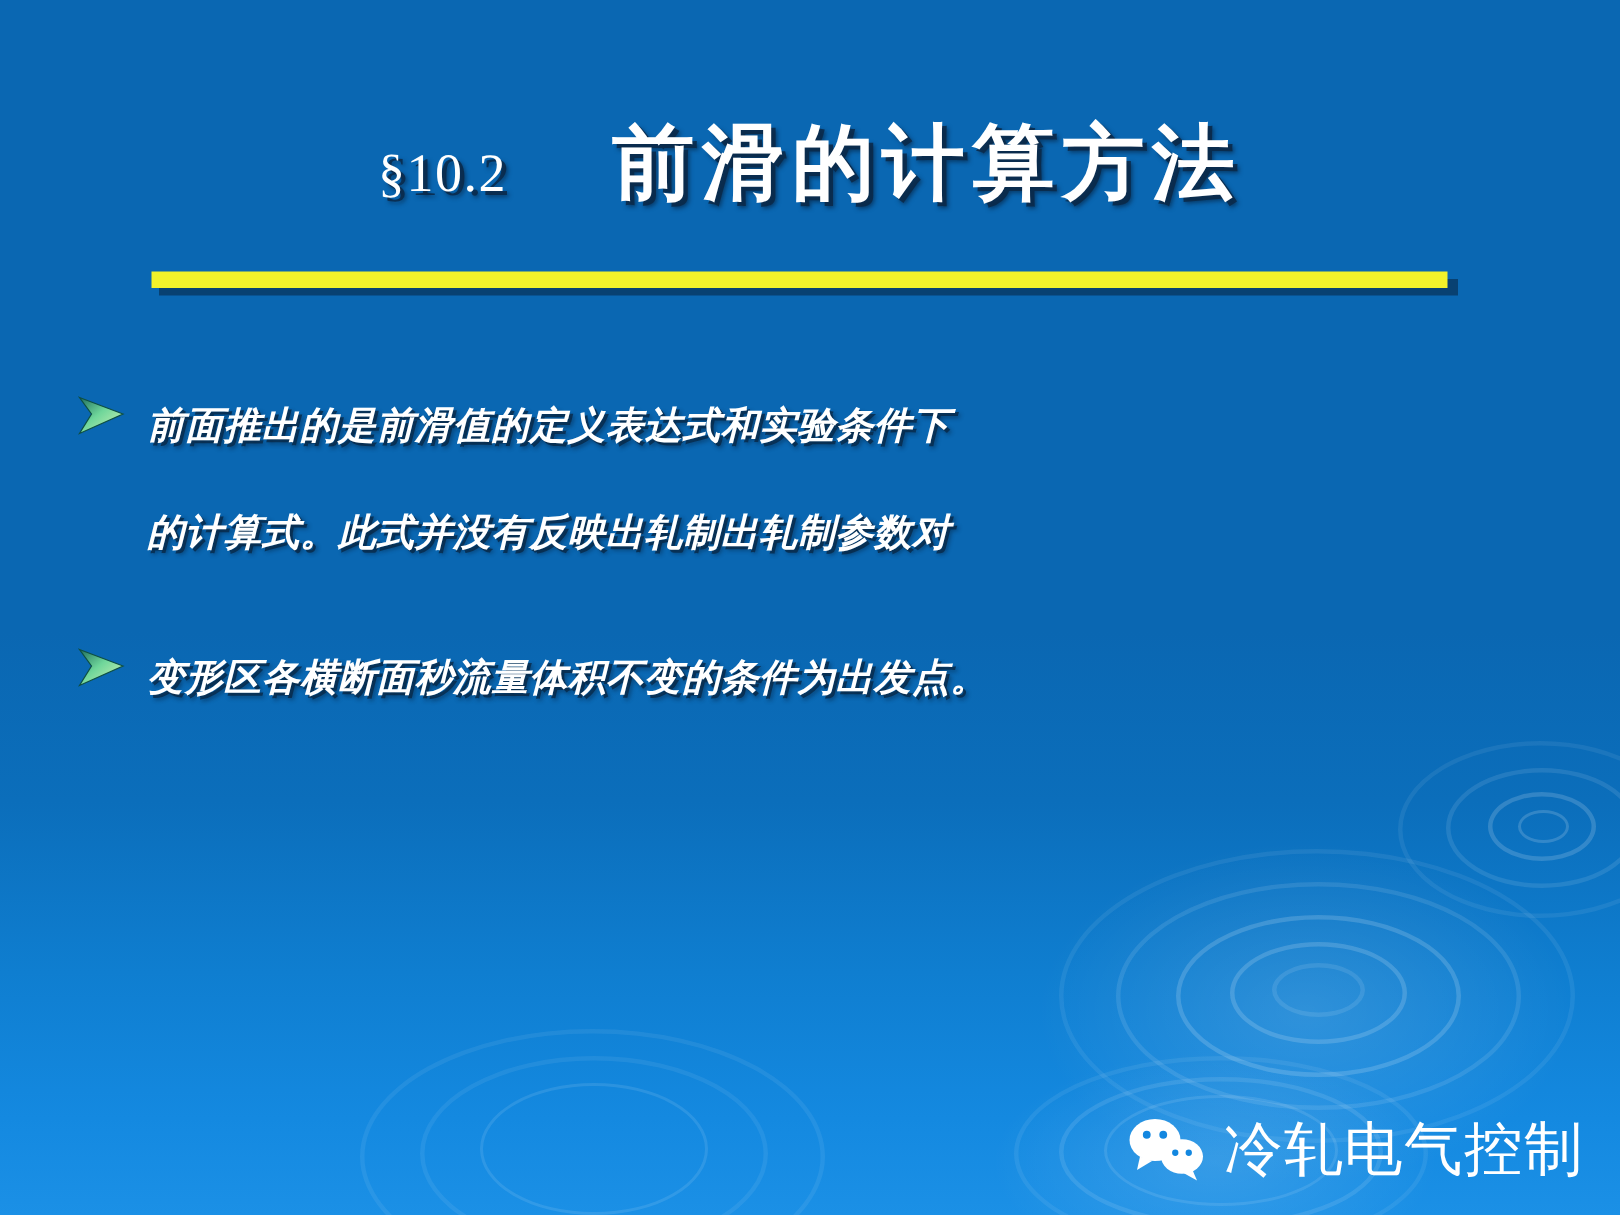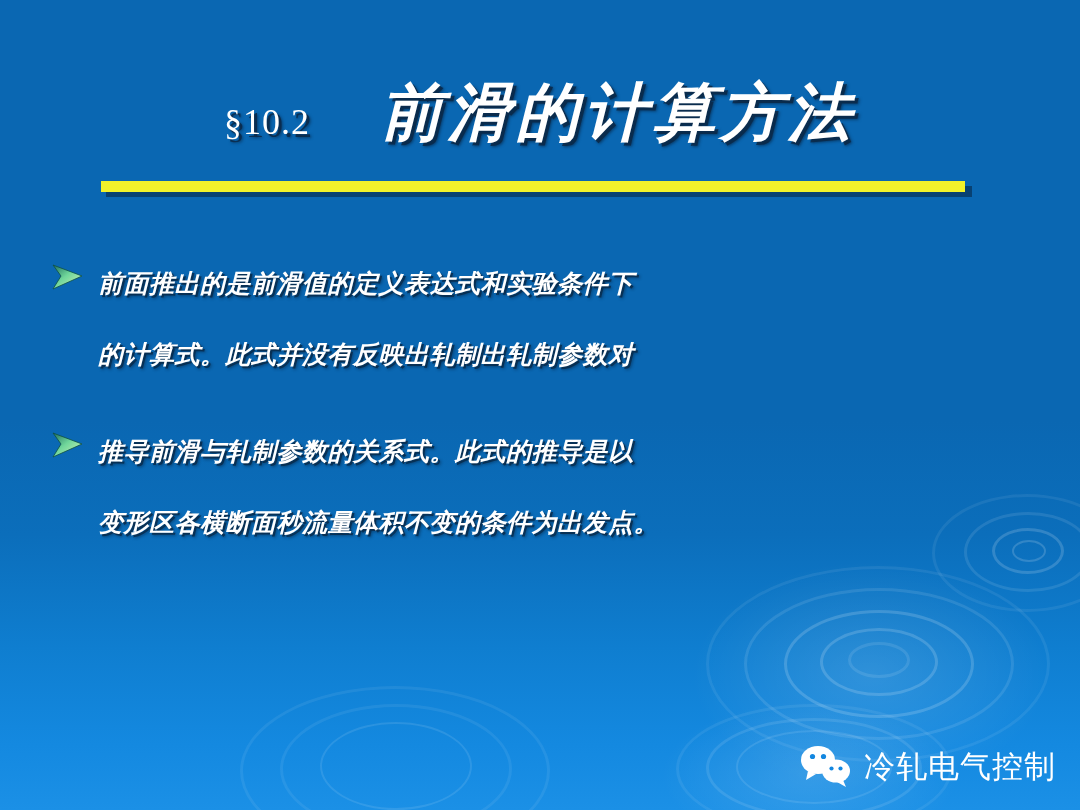--- a/index.html
+++ b/index.html
@@ -66,23 +66,22 @@
        4px 4px 3px rgba(5,25,50,0.55);
   }
   .title .num {
     font-family: "Liberation Serif", "DejaVu Serif", serif;
     font-size: 36px;
     letter-spacing: 1px;
   }
   .title .cn {
     font-family: "DejaVu Serif", "Liberation Serif", serif;
     font-weight: bold;
-    font-size: 63px;
+    font-size: 55px;
     letter-spacing: 5px;
-    font-style: italic;
     margin-left: 16px;
   }
   .title .gap { display: inline-block; width: 54px; }
 
   
   .rule-shadow {
     position: absolute;
     left: 106px;
     top: 186px;
     width: 866px;
@@ -145,21 +144,21 @@
     right: 24px;
     bottom: 22px;
     display: flex;
     align-items: center;
     gap: 11px;
   }
   .wm-logo { width: 54px; height: 44px; position: relative; }
   .wm-text {
     color: #ffffff;
     font-family: "DejaVu Sans", "Liberation Sans", sans-serif;
-    font-size: 31px;
+    font-size: 39px;
     letter-spacing: 1px;
     line-height: 1;
   }
 </style>
 </head>
 <body>
 
 <div id="slide">
 
   <div class="ripples">
@@ -223,21 +222,20 @@
               <linearGradient id="ga2" x1="0" y1="0" x2="1" y2="1">
                 <stop offset="0%" stop-color="#1f6e5e"></stop>
                 <stop offset="45%" stop-color="#6fd69a"></stop>
                 <stop offset="100%" stop-color="#d8f5b8"></stop>
               </linearGradient>
             </defs>
             <path d="M1 1 L30 12 L1 25 L9 12 Z" fill="url(#ga2)" stroke="#0e4f43" stroke-width="0.8"></path>
           </svg>
         </div>
         <div class="para">
-          <span class="cont">推导前滑与轧制参数的关系式。此式的推导是以</span>
           <span class="cont">变形区各横断面秒流量体积不变的条件为出发点。</span>
         </div>
       </div>
     </div>
 
   </div>
 
   <div class="watermark">
     <div class="wm-logo">
       <svg width="54" height="44" viewBox="0 0 54 44" aria-hidden="true">

